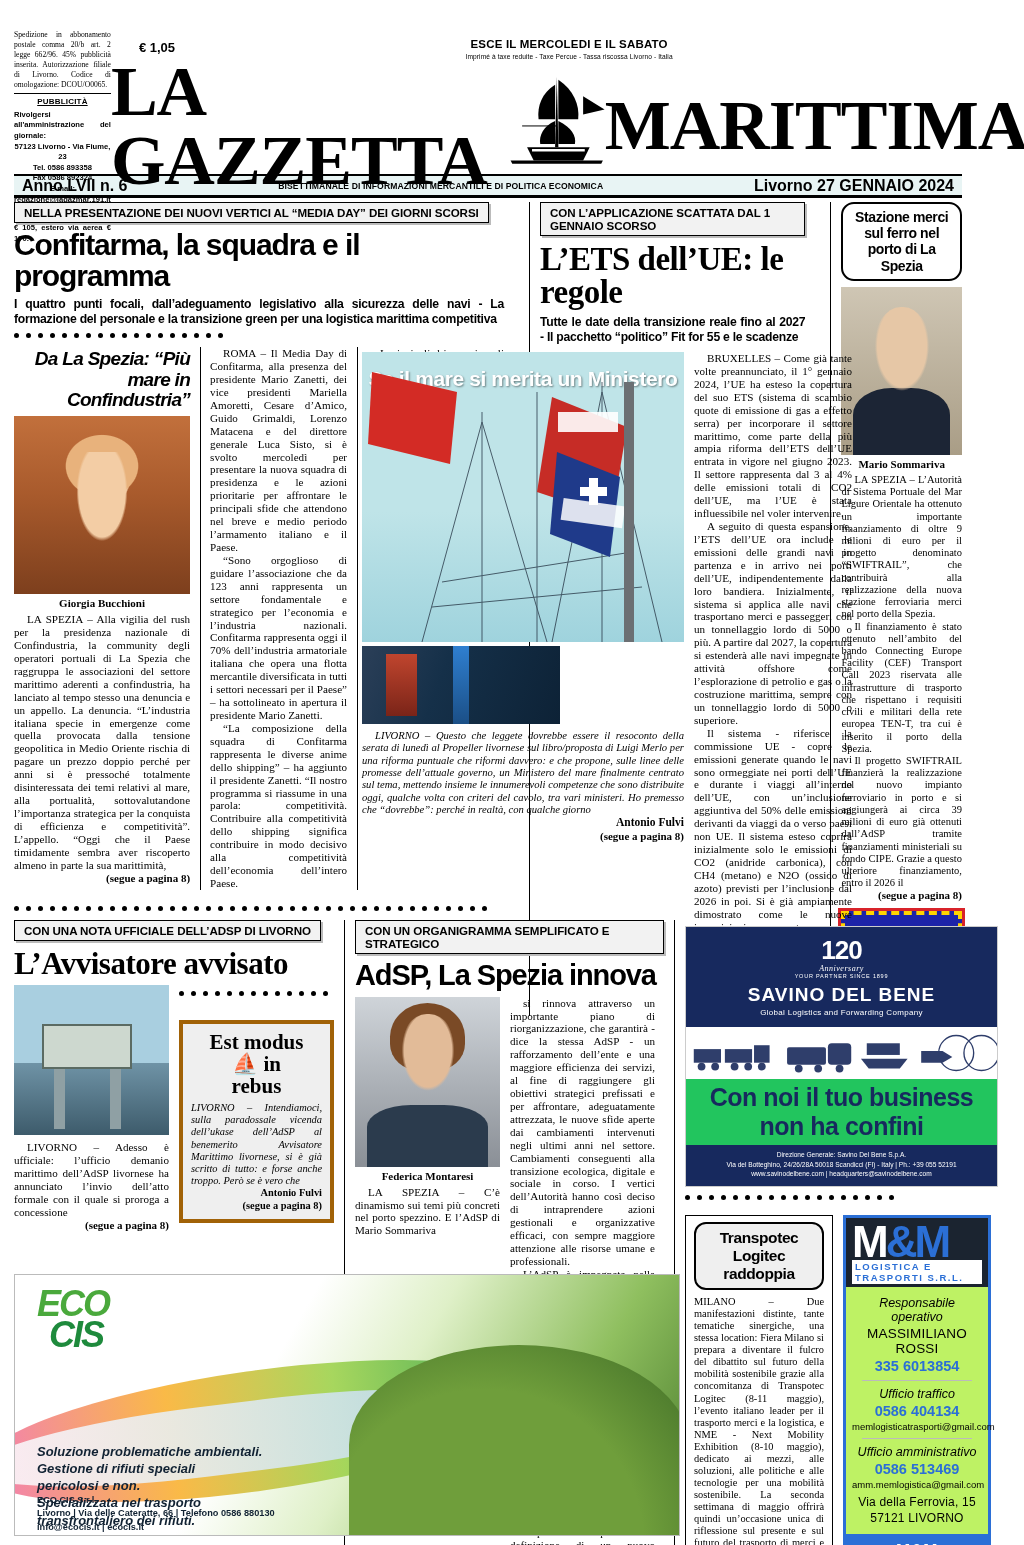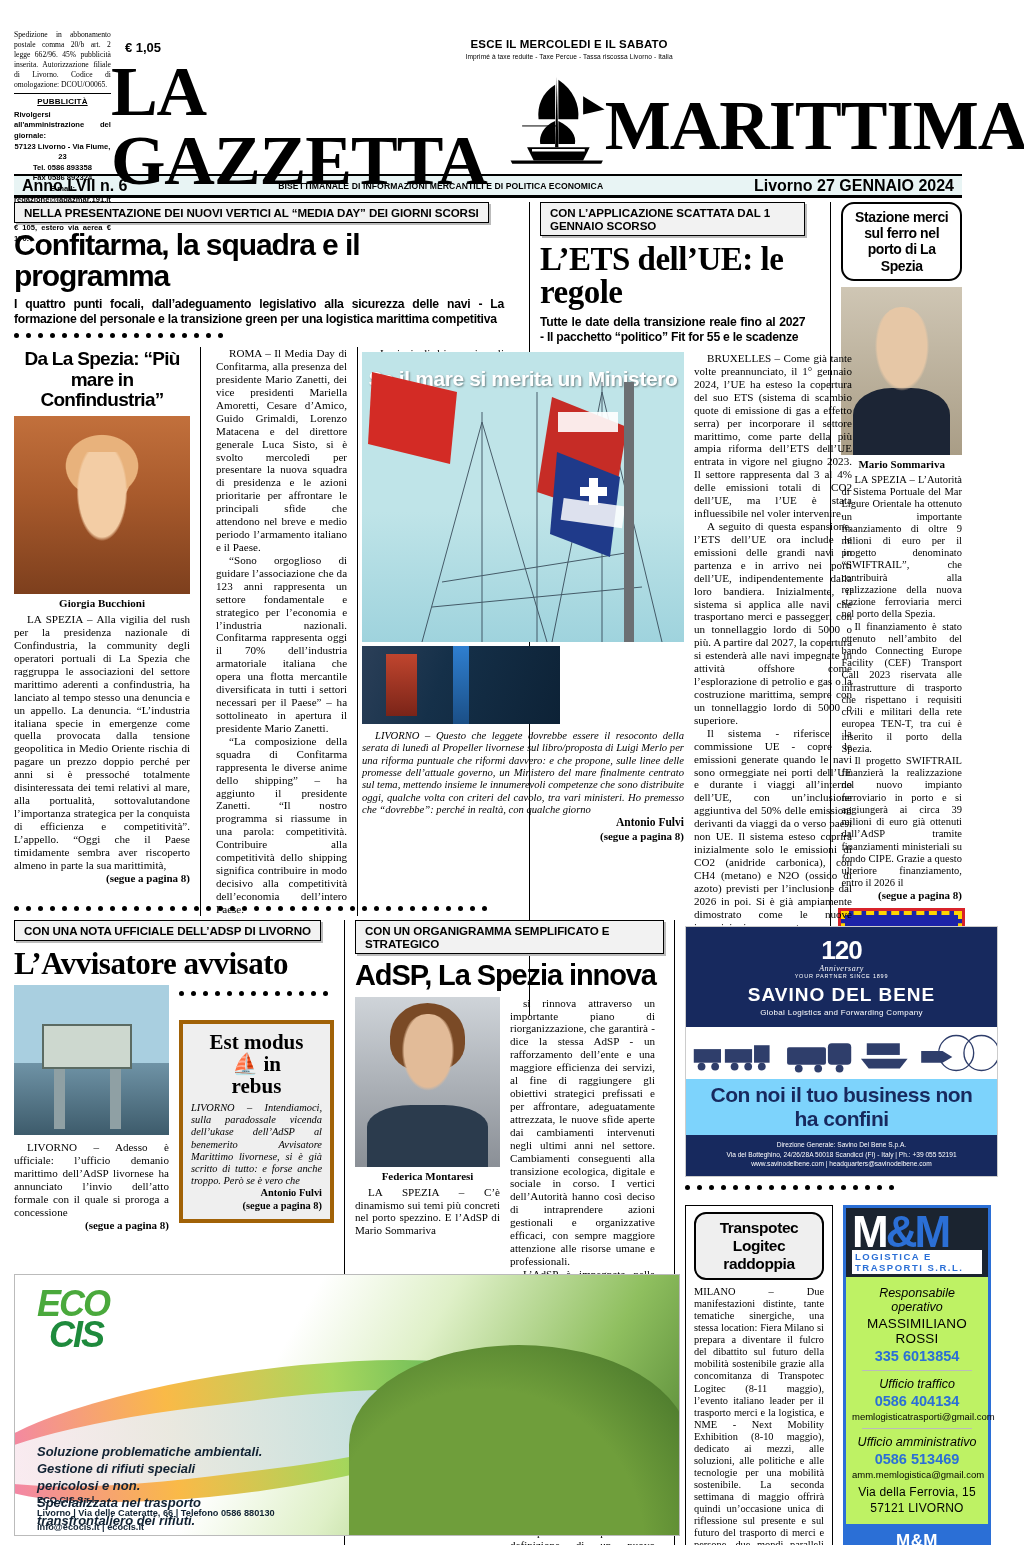--- a/index.html
+++ b/index.html
@@ -17,21 +17,21 @@
   .masthead { display:flex; align-items:flex-start; padding-top:30px; height:172px; }
   .mast-left { width:140px; font-size:7.6px; line-height:1.32; }
   .mast-left p { margin:0 0 2px 0; text-align:justify; }
   .mast-left .rule { border-top:1px solid #000; margin:3px 0; }
   .mast-left .pub { font-weight:bold; text-align:center; text-decoration:underline; font-family:"Liberation Sans", sans-serif; font-size:8px; margin:2px 0; letter-spacing:.2px;}
   .mast-left .bold { font-family:"Liberation Sans", sans-serif; font-weight:bold; font-size:7.6px; line-height:1.4; }
   .mast-left .ctr { text-align:center; }
   .mast-left .just { text-align:justify; }
 
   .mast-center { flex:1; position:relative; }
-  .price { position:absolute; left:14px; top:10px; font-family:"Liberation Sans", sans-serif; font-weight:bold; font-size:13px; }
+  .price { position:absolute; left:28px; top:10px; font-family:"Liberation Sans", sans-serif; font-weight:bold; font-size:13px; }
   .esce { text-align:center; font-family:"Liberation Sans", sans-serif; font-weight:bold; font-size:11.5px; margin-top:8px; letter-spacing:.2px; }
   .imprime { text-align:center; font-family:"Liberation Sans", sans-serif; font-size:6.6px; margin-top:3px; letter-spacing:.1px;}
   .logo-row { display:flex; align-items:center; justify-content:center; margin-top:-2px; }
   .logo-word {
     font-family:"Liberation Serif", serif;
     font-weight:bold; font-size:70px; line-height:.98;
     letter-spacing:-1px;
   }
   .ship { width:130px; height:120px; margin:0 -6px; position:relative; top:-6px;}
 
@@ -71,26 +71,26 @@
   .caption { text-align:center; font-weight:bold; font-size:11px; font-family:"Liberation Serif", serif; margin:3px 0 4px; }
 
   
   .top-wrap { display:flex; gap:15px; margin-top:4px; }
   .col-left { width:500px; padding-right:10px; }
   .col-mid  { width:340px; padding:0 10px; border-left:1px solid #000; }
   .col-right{ width:156px; padding-left:10px; border-left:1px solid #000; }
 
   .left-grid { display:flex; gap:10px; }
   .lg-a { width:180px; }
-  .lg-b { width:150px; border-left:1px solid #000; padding-left:15px;}
+  .lg-b { width:150px; border-left:1px solid #000; padding-left:9px;}
   .lg-c { width:150px; border-left:1px solid #000; padding-left:9px;}
 
   .promo-title {
     font-family:"Liberation Sans", sans-serif; font-weight:bold;
-    font-size:19px; line-height:1.07; text-align:center; letter-spacing:-.7px; margin:2px 0 6px;
+    font-size:19px; line-height:1.07; text-align:right; letter-spacing:-.7px; margin:2px 0 6px;font-style:italic;
   }
 
   
   .photo { width:100%; display:block; }
   .ph-giorgia { height:178px; background:
       radial-gradient(circle at 52% 36%, #f0c39a 0 16%, rgba(240,195,154,0) 17%),
       linear-gradient(#c2703c, #a85a2c 45%, #7d3f1d);
       position:relative; overflow:hidden;}
   .ph-giorgia::before{content:"";position:absolute;left:26%;top:8%;width:48%;height:40%;
       background:radial-gradient(ellipse at 50% 50%, #e8b27c 0 60%, rgba(0,0,0,0) 62%);}
@@ -151,22 +151,22 @@
 
   
   .ad-savino { border:1px solid #ccc; margin-top:6px; }
   .sv-top { background:#17295e; color:#fff; text-align:center; padding:8px 4px 10px; }
   .sv-120 { font-family:"Liberation Sans", sans-serif; font-weight:bold; font-size:26px; letter-spacing:-1px; }
   .sv-anniv { font-size:8px; font-style:italic; letter-spacing:.5px; margin-top:-2px; }
   .sv-partner { font-family:"Liberation Sans", sans-serif; font-size:5.5px; letter-spacing:.8px; }
   .sv-name { font-family:"Liberation Sans", sans-serif; font-weight:bold; font-size:19px; letter-spacing:1px; margin-top:5px;}
   .sv-tag { font-family:"Liberation Sans", sans-serif; font-size:8px; letter-spacing:.3px; margin-top:2px;}
   .sv-mid { background:#fff; height:52px; position:relative; }
-  .sv-band { background:#7dd3fc; color:#17295e; text-align:center;
-      font-family:"Liberation Sans", sans-serif; font-weight:bold; font-size:21px; padding:4px 12px; letter-spacing:-.5px;}
+  .sv-band { background:#22c55e; color:#17295e; text-align:center;
+      font-family:"Liberation Sans", sans-serif; font-weight:bold; font-size:25px; padding:4px 12px; letter-spacing:-.5px;}
   .sv-foot { background:#17295e; color:#fff; text-align:center; font-family:"Liberation Sans", sans-serif;
       font-size:6.6px; line-height:1.45; padding:5px 4px 7px; }
 
   .transpotec { border:1px solid #000; padding:6px 8px 7px; margin-top:6px; }
   .tp-badge { border:2.5px solid #000; border-radius:12px; background:#efefef; text-align:center;
       font-family:"Liberation Sans", sans-serif; font-weight:bold; font-size:15.5px; line-height:1.17;
       padding:5px 20px; letter-spacing:-.4px;}
   .tp-body { font-size:10.4px; line-height:1.16; text-align:justify; margin-top:6px; }
 
   .mm-ad { border:3px solid #2b6fd6; margin-top:6px; }

